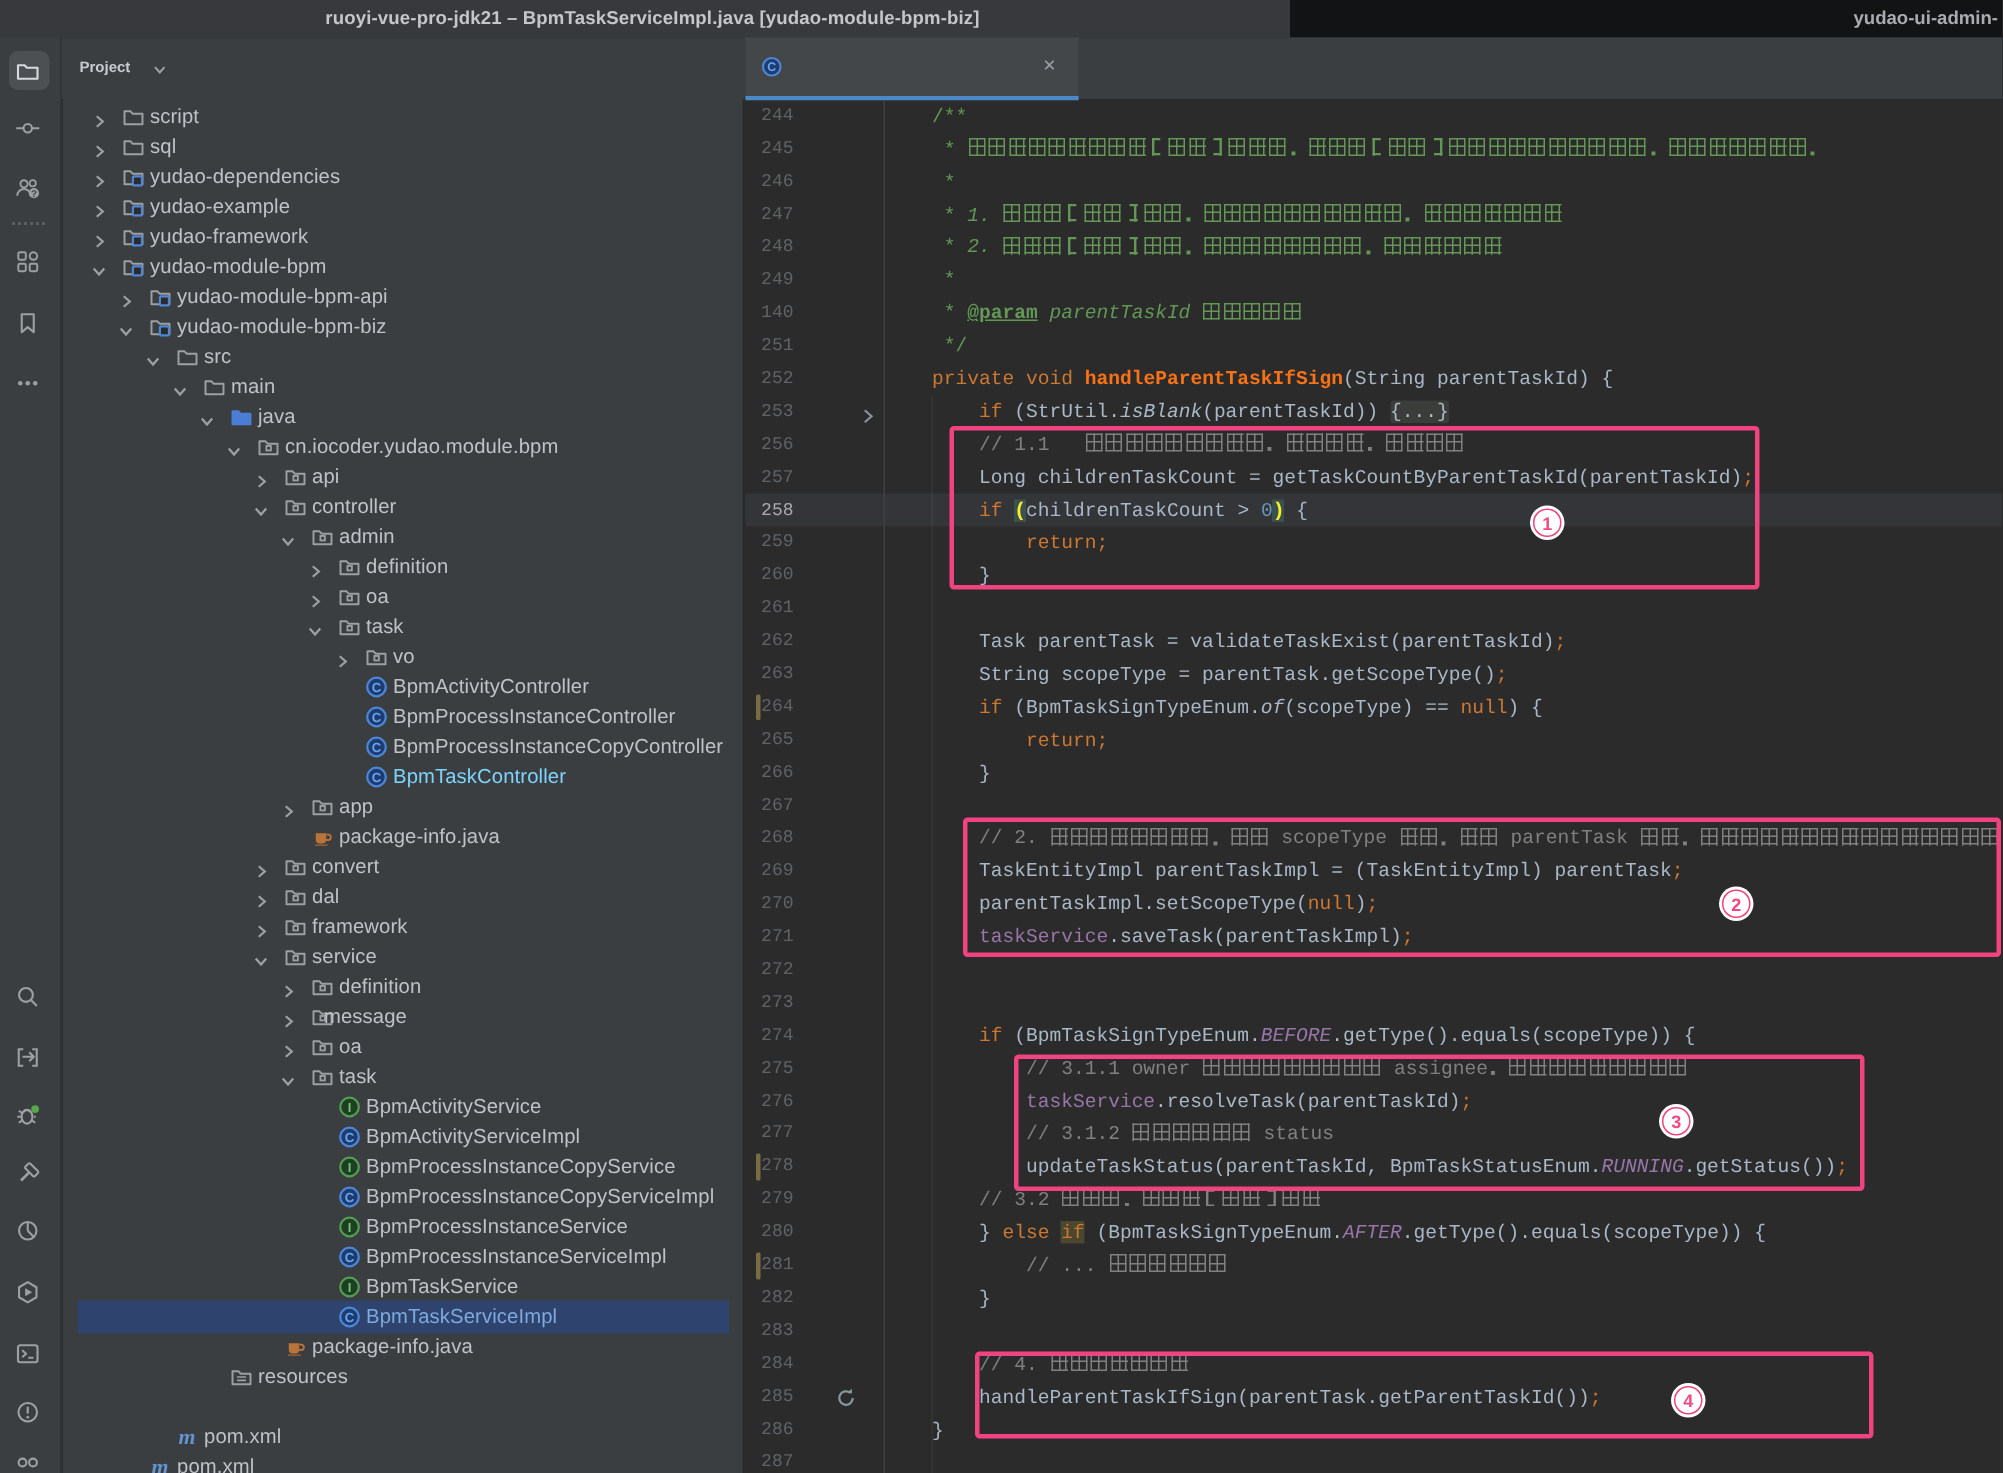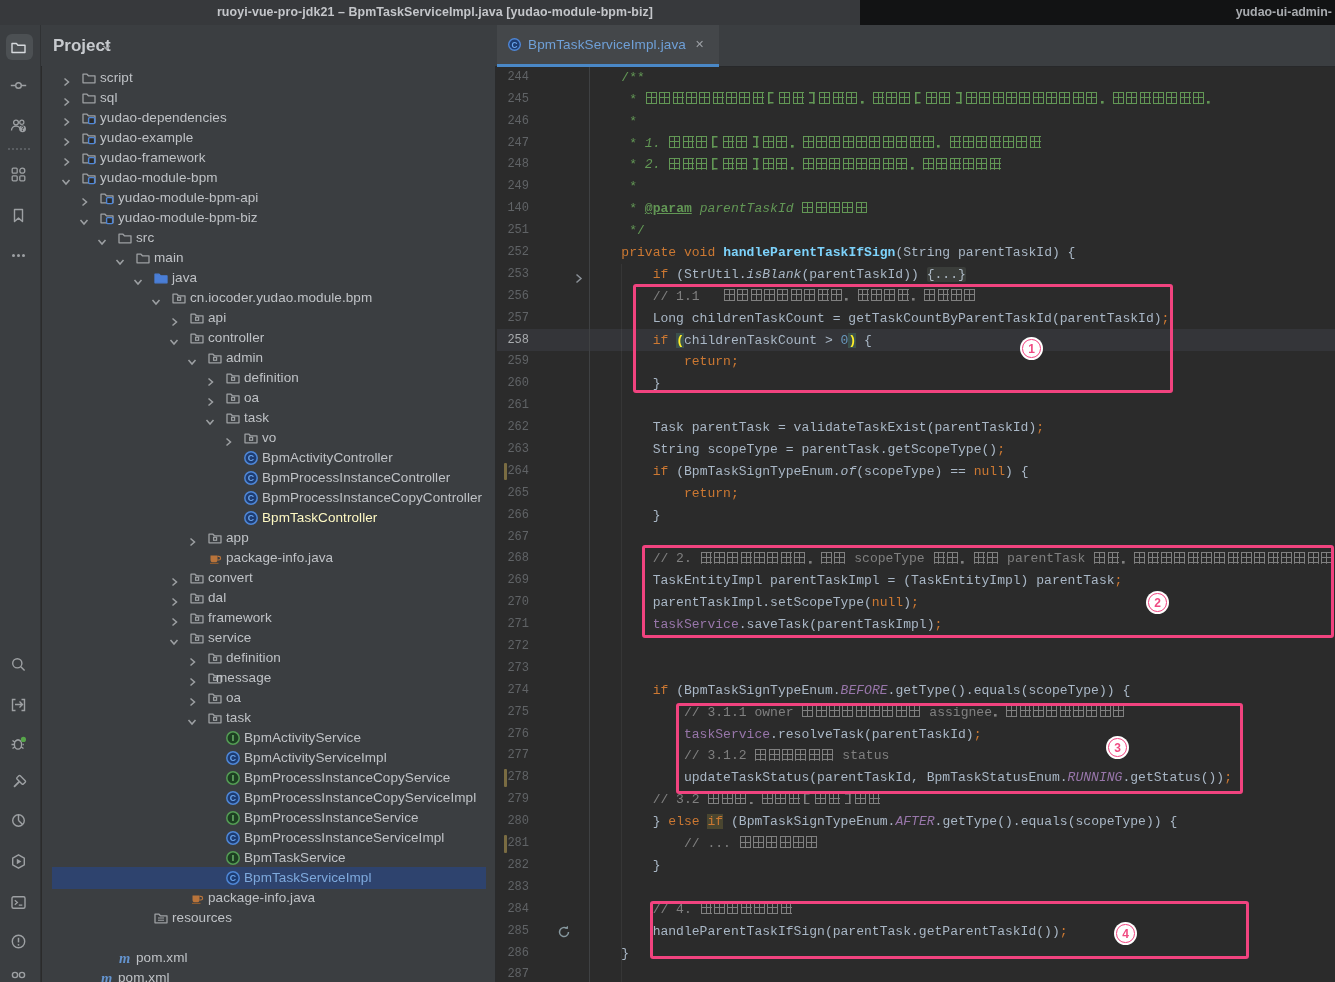--- a/index.html
+++ b/index.html
@@ -5,53 +5,53 @@
 #app{position:relative;width:1335px;height:982px}
 
 
 #title{position:absolute;left:0;top:0;width:860px;height:25px;background:#37393c}
 #title span{position:absolute;left:0;top:0;width:870px;text-align:center;line-height:25px;font-size:12.4px;font-weight:600;color:#c4c6ca;letter-spacing:.1px}
 #title2{position:absolute;left:860px;top:0;width:475px;height:25px;background:#121314}
 #title2 span{position:absolute;right:3px;top:0;line-height:25px;font-size:12.4px;font-weight:600;color:#a8abaf}
 
 
 #hdr{position:absolute;left:0;top:25px;width:1335px;height:42px;background:#3b3e41;border-bottom:1px solid #27282a}
-#proj{position:absolute;left:53px;top:25px;height:41px;line-height:41px;font-size:17px;font-weight:700;color:#c7cace}
+#proj{position:absolute;left:53px;top:25px;height:41px;line-height:41px;font-size:10px;font-weight:700;color:#c7cace}
 #projch{position:absolute;left:102px;top:38px}
 #tab{position:absolute;left:497px;top:25px;width:222px;height:42px;background:#44474a;border-bottom:3.4px solid #4a88c7}
 #tab .cic{position:absolute;left:10px;top:12px}
 #tab .tl{position:absolute;left:31px;top:0;line-height:39px;font-size:13.5px;letter-spacing:0.15px;color:#6fa0d8}
 #tab .tx{position:absolute;left:198px;top:0;line-height:39px;font-size:11px;color:#9ca0a5}
 
 
 #strip{position:absolute;left:0;top:25px;width:41px;height:957px;background:#3b3e41;border-right:1px solid #303234}
 .sbtn{position:absolute;left:6px;top:9px;width:27px;height:26px;background:#4c5053;border-radius:6px}
 .sic{position:absolute;left:10px;width:17px;height:17px}
 
 
 #tree{position:absolute;left:42px;top:66px;width:454px;height:916px;background:#3b3e41;border-right:1px solid #2a2b2c}
 .trrow{position:absolute;left:0;height:20px;width:454px}
 .trsel{position:absolute;left:10px;top:0;width:434px;height:22px;background:#2e436e}
 .tch{position:absolute;top:5px;width:10px;height:10px}
 .tic{position:absolute;top:2px;width:16px;height:16px}
 .trtext{position:absolute;top:0;line-height:20px;font-size:13.5px;letter-spacing:0.08px;color:#bfc2c6;white-space:nowrap}
-.tblue{color:#fef9c3}
+.tblue{color:#7dd3fc}
 .tsel{color:#7ea9dd}
 
 
 #ed{position:absolute;left:497px;top:67px;width:838px;height:915px;background:#2b2b2b}
 #curline{position:absolute;left:0;top:262.38px;width:838px;height:21.89px;background:#343539}
 #gutsep{position:absolute;left:91.5px;top:0;width:1px;height:915px;background:#3f4143}
 #guide4{position:absolute;left:124.3px;top:196.9px;width:1px;height:722.4px;background:rgba(255,255,255,0.055)}
 .ln{position:absolute;left:0;width:32px;text-align:right;font-family:"Liberation Mono",monospace;font-size:12px;line-height:21.89px;color:#606366}
 .ln.cur{color:#a8abae}
 .chg{position:absolute;left:7px;width:3px;height:17.5px;background:#7a6c42;border-radius:1px}
 .cl{position:absolute;left:0;padding-left:93.0px;width:838px;white-space:pre;font-family:"Liberation Mono",monospace;font-size:13.05px;line-height:21.89px;color:#a9b7c6}
 .k{color:#cc7832}
-.m{color:#7dd3fc;font-weight:700}
+.m{color:#f97316;font-weight:700}
 .n{color:#6897bb}
 .c{color:#808080}
 .g{color:#629755}
 .gt{color:#629755;font-weight:700;text-decoration:underline}
 .f{color:#9876aa}
 .ct{color:#9876aa;font-style:italic}
 .it{font-style:italic}
 .pm{background:#3b514d;color:#ffef28;font-weight:700}
 .ifhl{background:#4a4630}
 .fold{background:#3a3d3a;color:#adb9c5;border-radius:2px}
@@ -88,21 +88,20 @@
 <div id="hdr"></div>
 <div id="proj">Project</div>
     <div id="projch"><svg width="9" height="9" viewBox="0 0 10 10">
         <polyline points="1.5,3 5,7 8.5,3" fill="none" stroke="#9da0a3" stroke-width="1.5"></polyline>
       </svg></div>
 <div id="tab">
       <span class="cic"><svg width="15" height="15" viewBox="0 0 16 16">
           <circle cx="8" cy="8" r="6.2" fill="#1d3c72" stroke="#4e86d6" stroke-width="1.5"></circle>
           <text x="8" y="11.2" font-family="Liberation Sans" font-size="8.8" font-weight="700" fill="#6aa4ec" text-anchor="middle">C</text>
         </svg></span>
-      <span class="tl">BpmTaskServiceImpl.java</span>
       <span class="tx">✕</span>
     </div>
 <div id="strip">
       <div class="sbtn"></div>
       <div class="sic" style="top:13.5px"><svg width="17" height="17" viewBox="0 0 17 17">
           <path d="M2 4.5 h4.4 l1.5 1.7 H15 v7.3 H2 Z" fill="none" stroke="#d6d9dd" stroke-width="1.4" stroke-linejoin="round"></path>
         </svg></div>
       <div class="sic" style="top:51.5px"><svg width="17" height="17" viewBox="0 0 17 17">
           <circle cx="8.5" cy="8.5" r="2.8" fill="none" stroke="#9da0a3" stroke-width="1.4"></circle>
           <path d="M0.8 8.5h4.9 M11.3 8.5h4.9" stroke="#9da0a3" stroke-width="1.4"></path>

